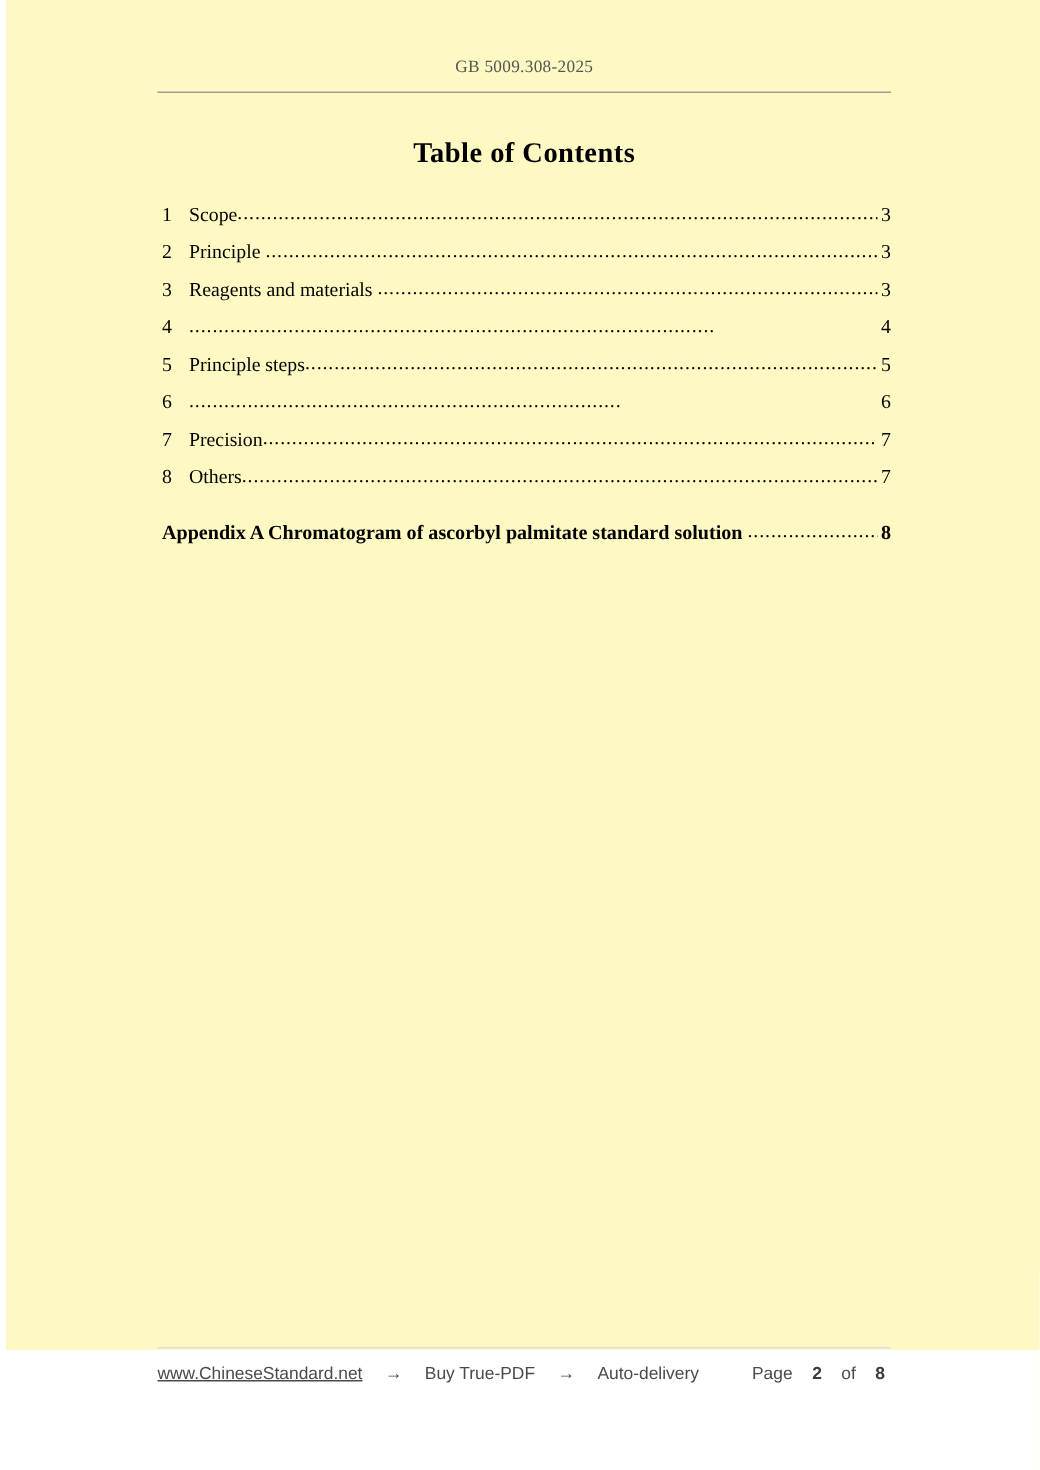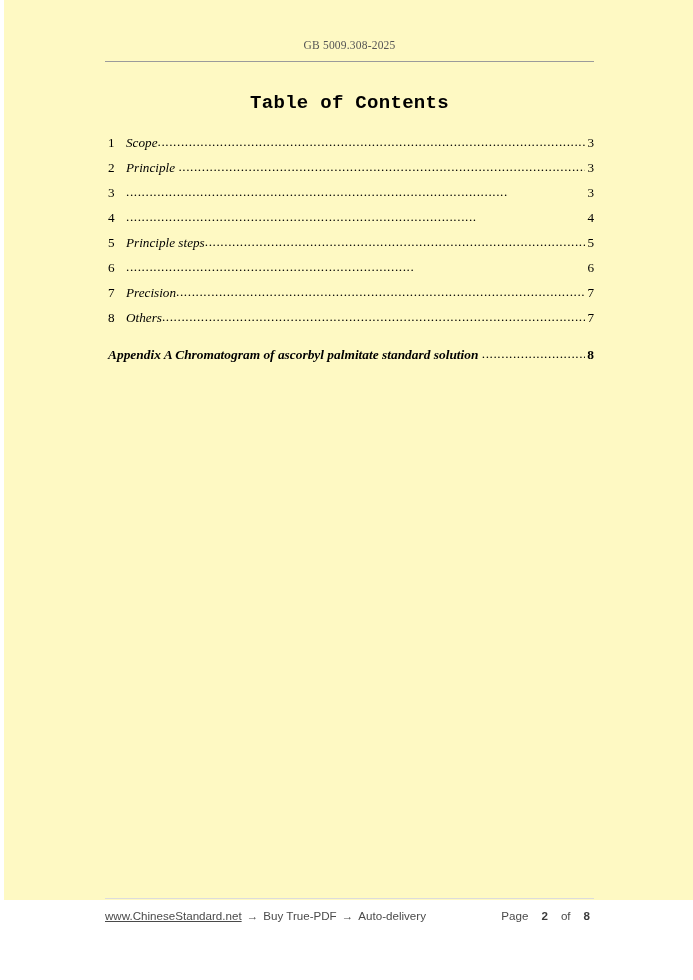--- a/index.html
+++ b/index.html
@@ -47,21 +47,21 @@
     width: 489px;
   }
 
   
   .toc-title {
     position: absolute;
     left: 101px;
     top: 92px;
     width: 489px;
     text-align: center;
-    font-family: Liberation Mono, monospace;
+    font-family: Liberation Serif, serif;
     font-weight: bold;
     font-size: 19px;
     letter-spacing: 0.3px;
     color: #000000;
   }
 
   
   .toc {
     position: absolute;
     left: 104px;
@@ -80,21 +80,20 @@
 
   .toc-num {
     width: 18px;
     flex: 0 0 18px;
     text-align: left;
   }
 
   .toc-label {
     flex: 0 0 auto;
     white-space: pre;
-    font-style: italic;
   }
 
   .toc-leader {
     flex: 1 1 auto;
     overflow: hidden;
     white-space: nowrap;
     margin: 0 1px 0 0;
     color: #000000;
     font-size: 13.2px;
     letter-spacing: 0.6px;
@@ -136,21 +135,21 @@
     margin-top: 10px;
     display: flex;
     align-items: baseline;
     font-family: "Liberation Sans", "DejaVu Sans", sans-serif;
     font-size: 11.6px;
     color: #4a4a4a;
   }
   .footer-left {
     display: flex;
     align-items: baseline;
-    gap: 5px;
+    gap: 15px;
     white-space: nowrap;
   }
   .footer-link {
     text-decoration: underline;
     color: #4a4a4a;
     cursor: pointer;
   }
   .footer-arrow {
     font-size: 11.6px;
     color: #4a4a4a;
@@ -193,20 +192,21 @@
 
     <div class="toc-row">
       <span class="toc-num">2</span>
       <span class="toc-label">Principle </span>
       <span class="toc-leader">....................................................................................................................</span>
       <span class="toc-page">3</span>
     </div>
 
     <div class="toc-row">
       <span class="toc-num">3</span>
+      <span class="toc-label">Reagents and materials </span>
       <span class="toc-leader">..................................................................................................</span>
       <span class="toc-page">3</span>
     </div>
 
     <div class="toc-row">
       <span class="toc-num">4</span>
       <span class="toc-leader">..........................................................................................</span>
       <span class="toc-page">4</span>
     </div>
 

